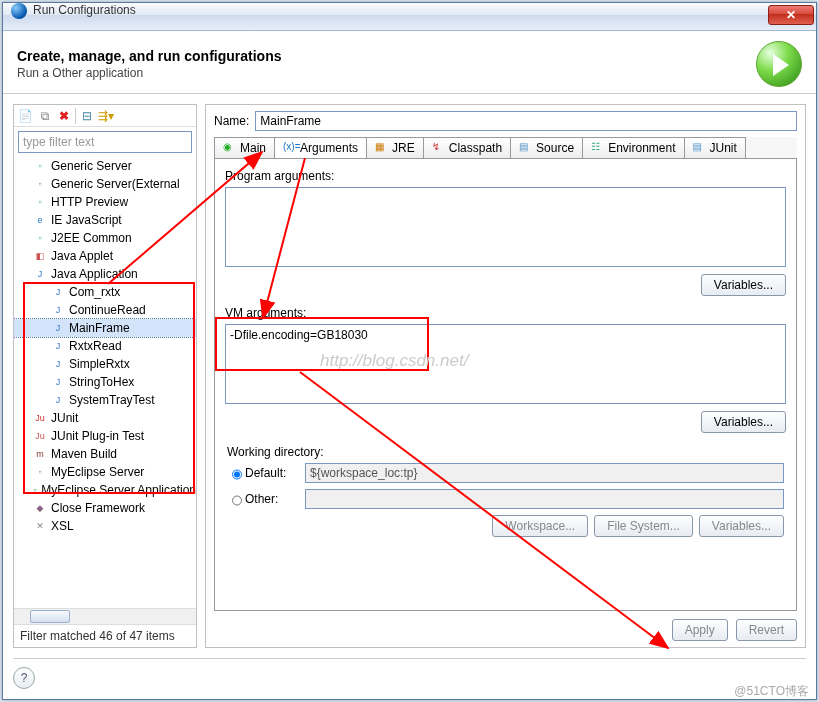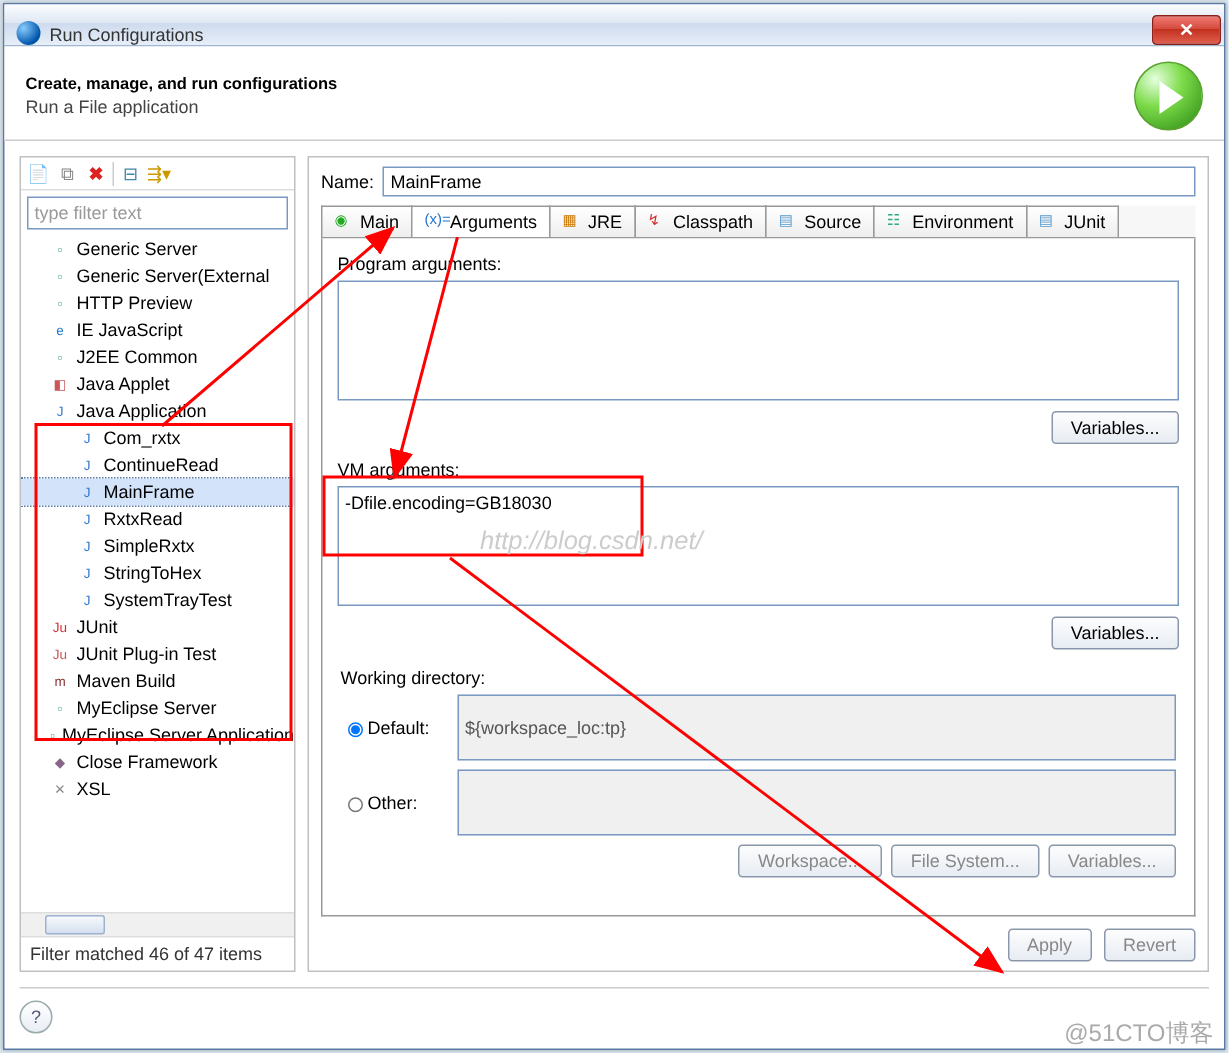--- a/index.html
+++ b/index.html
@@ -1,26 +1,26 @@
 <!DOCTYPE html>
 <html><head>
 <meta charset="utf-8">
 <style>
 * { box-sizing: border-box; font-family: "Segoe UI", Tahoma, sans-serif; font-size: 12px; }
 body { margin: 0; background: #dae6f0; width: 819px; height: 702px; overflow: hidden; }
 
 .window { width: 815px; height: 698px; margin: 2px; background: #fff; border: 1px solid #5a7aa3; box-shadow: 0 0 3px rgba(0,0,0,.3); display: flex; flex-direction: column; }
 
-.titlebar { height: 28px; background: linear-gradient(#fafcff, #e0e8f3 45%, #cedbee 46%, #e6eef9); display: flex; align-items: flex-end; padding: 0 0 0 8px; border-bottom: 1px solid #a3b6cd; }
+.titlebar { height: 28px; background: linear-gradient(#fafcff, #e0e8f3 45%, #cedbee 46%, #e6eef9); display: flex; align-items: flex-start; padding: 0 0 0 8px; border-bottom: 1px solid #a3b6cd; }
 .titlebar .icon { width: 16px; height: 16px; background: radial-gradient(circle at 30% 30%, #8cf, #05a 70%); border-radius: 50%; margin-right: 6px; }
 .titlebar .title { flex: 1; color: #333; }
 .titlebar .closebtn { width: 46px; height: 20px; margin: 2px 2px 0 0; background: linear-gradient(#ef7a74,#d54b3d 45%,#c12e1d 46%,#e06050); border: 1px solid #8a2019; border-radius: 3px; color: #fff; text-align: center; line-height: 18px; font-weight: bold; }
 
 .header { padding: 10px 14px 6px; border-bottom: 1px solid #ccc; display: flex; align-items: center; background: #fff; }
-.header-text h1 { margin: 0 0 2px; font-size: 11px; font-weight: bold; }
+.header-text h1 { margin: 0 0 2px; font-size: 14px; font-weight: bold; }
 .header-text p { margin: 0; color: #444; }
 .runorb { margin-left: auto; width: 46px; height: 46px; border-radius: 50%; background: radial-gradient(circle at 30% 25%, #e6ffe0, #7ddb4a 40%, #2e8f15 95%); border: 1px solid #5aa12e; position: relative; }
 .runorb:after { content:""; position:absolute; left:16px; top:12px; border-left:16px solid #fff; border-top:11px solid transparent; border-bottom:11px solid transparent; }
 
 .body { flex:1; display:flex; padding: 10px; gap:8px; min-height:0; }
 
 .left { width: 184px; display:flex; flex-direction:column; border:1px solid #c0c0c0; background:#fff; }
 .toolbar { height: 22px; border-bottom:1px solid #ddd; display:flex; align-items:center; padding:0 4px; gap:3px; }
 .tbtn { width:16px; height:16px; border:0; background:#fff; padding:0; display:flex; align-items:center; justify-content:center; }
 .filter { margin:4px; border:1px solid #7a99c2; padding:3px 4px; color:#999; background:#fff; }
@@ -44,50 +44,50 @@
 
 .panel { flex:1; border:1px solid #999; border-top:0; padding:8px 10px; background:#fff; overflow:auto; }
 .seclabel { margin:2px 0 4px; }
 .argbox { width:100%; height:80px; border:1px solid #7a99c2; resize:none; padding:3px 4px; font-family: Tahoma, sans-serif; }
 .varrow { display:flex; justify-content:flex-end; margin:4px 0 10px; }
 .btn { border:1px solid #8a97aa; background:linear-gradient(#fdfdfe,#e7ecf3); padding:3px 12px; border-radius:3px; cursor:default; }
 .btn[disabled] { color:#888; }
 
 .wd { border:0; padding:0; }
 .wd-grid { display:grid; grid-template-columns: 18px 60px 1fr; row-gap:6px; align-items:center; margin-top:4px; }
-.wd-grid input[type=text] { width:100%; border:1px solid #7a99c2; background:#f0f0f0; padding:14px 4px; color:#555; }
+.wd-grid input[type=text] { width:100%; border:1px solid #7a99c2; background:#f0f0f0; padding:2px 4px; color:#555; }
 .wd-btns { display:flex; justify-content:flex-end; gap:6px; margin-top:6px; }
 
 .footer-btns { display:flex; justify-content:flex-end; gap:8px; padding:8px 0 0; }
 
 .bottombar { border-top:1px solid #ccc; margin:0 10px 10px; padding-top:8px; display:flex; align-items:center; }
 .bottombar .help { width:22px; height:22px; border:1px solid #9aa; border-radius:50%; text-align:center; line-height:20px; color:#557; background:linear-gradient(#fff,#e8edf4); }
 .bottombar .right-b { margin-left:auto; display:flex; gap:8px; }
 .btn.default { border-color:#3c6fb7; box-shadow:0 0 0 1px #7aa7e4 inset; }
 
-.watermark { position:absolute; right:10px; bottom:2px; color:#aaa; font-size:16px; }
+.watermark { position:absolute; right:10px; bottom:2px; color:#aaa; font-size:12px; }
 
 
 .ann { position:absolute; pointer-events:none; }
 .redbox { border:2px solid #f00; }
 </style>
 </head>
 <body>
 
 <div class="window">
   <div class="titlebar">
     <span class="icon"></span>
     <span class="title">Run Configurations</span>
     <div class="closebtn">✕</div>
   </div>
 
   <div class="header">
     <div class="header-text">
       <h1>Create, manage, and run configurations</h1>
-      <p>Run a File application</p>
+      <p>Run a Other application</p>
     </div>
     <div class="runorb"></div>
   </div>
 
   <div class="body">
 
     <div class="left">
       <div class="toolbar">
         <button class="tbtn">
             <span style="color:#caa">📄</span>

